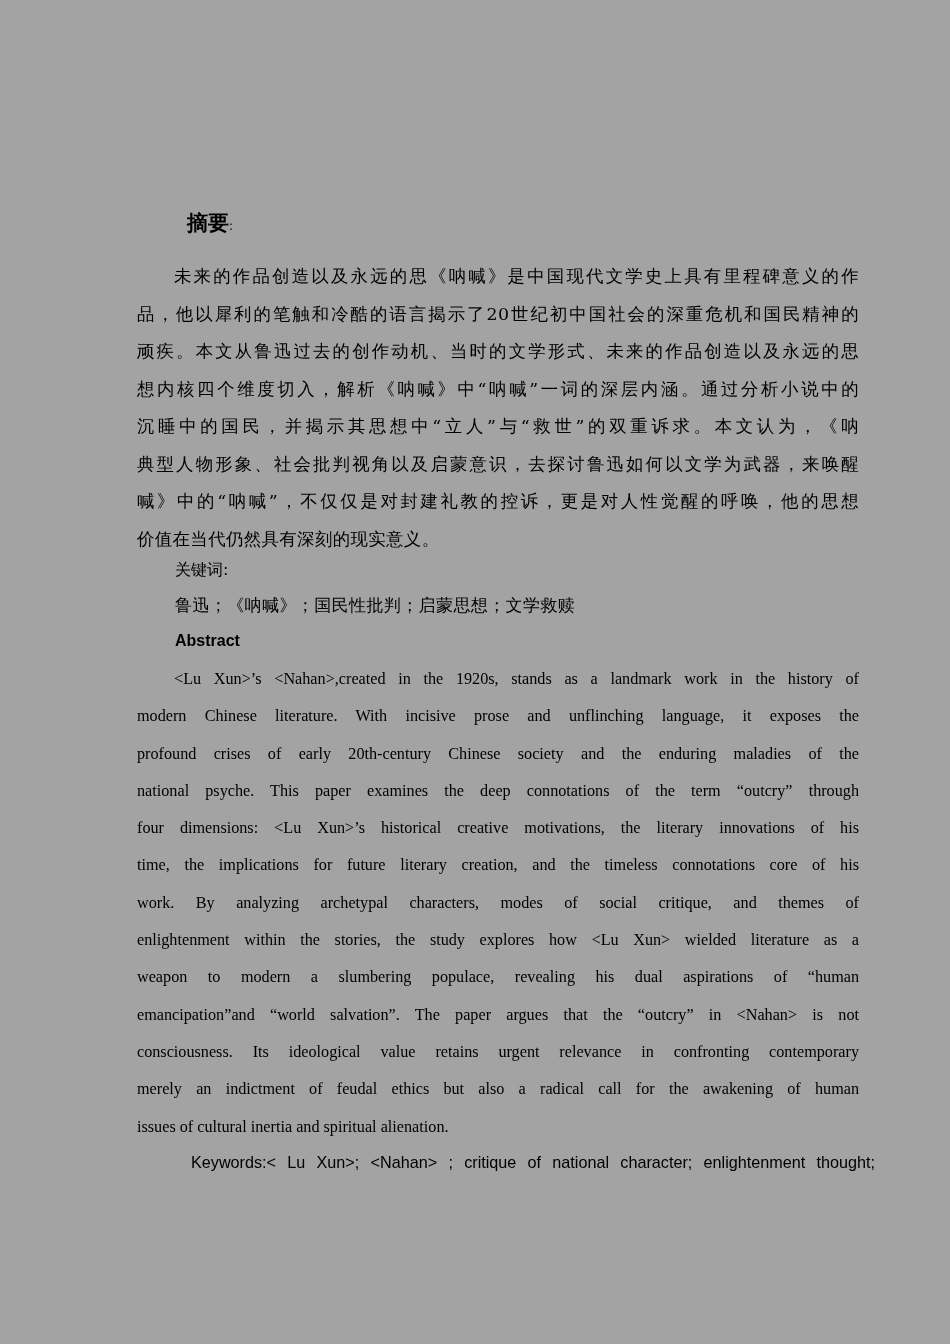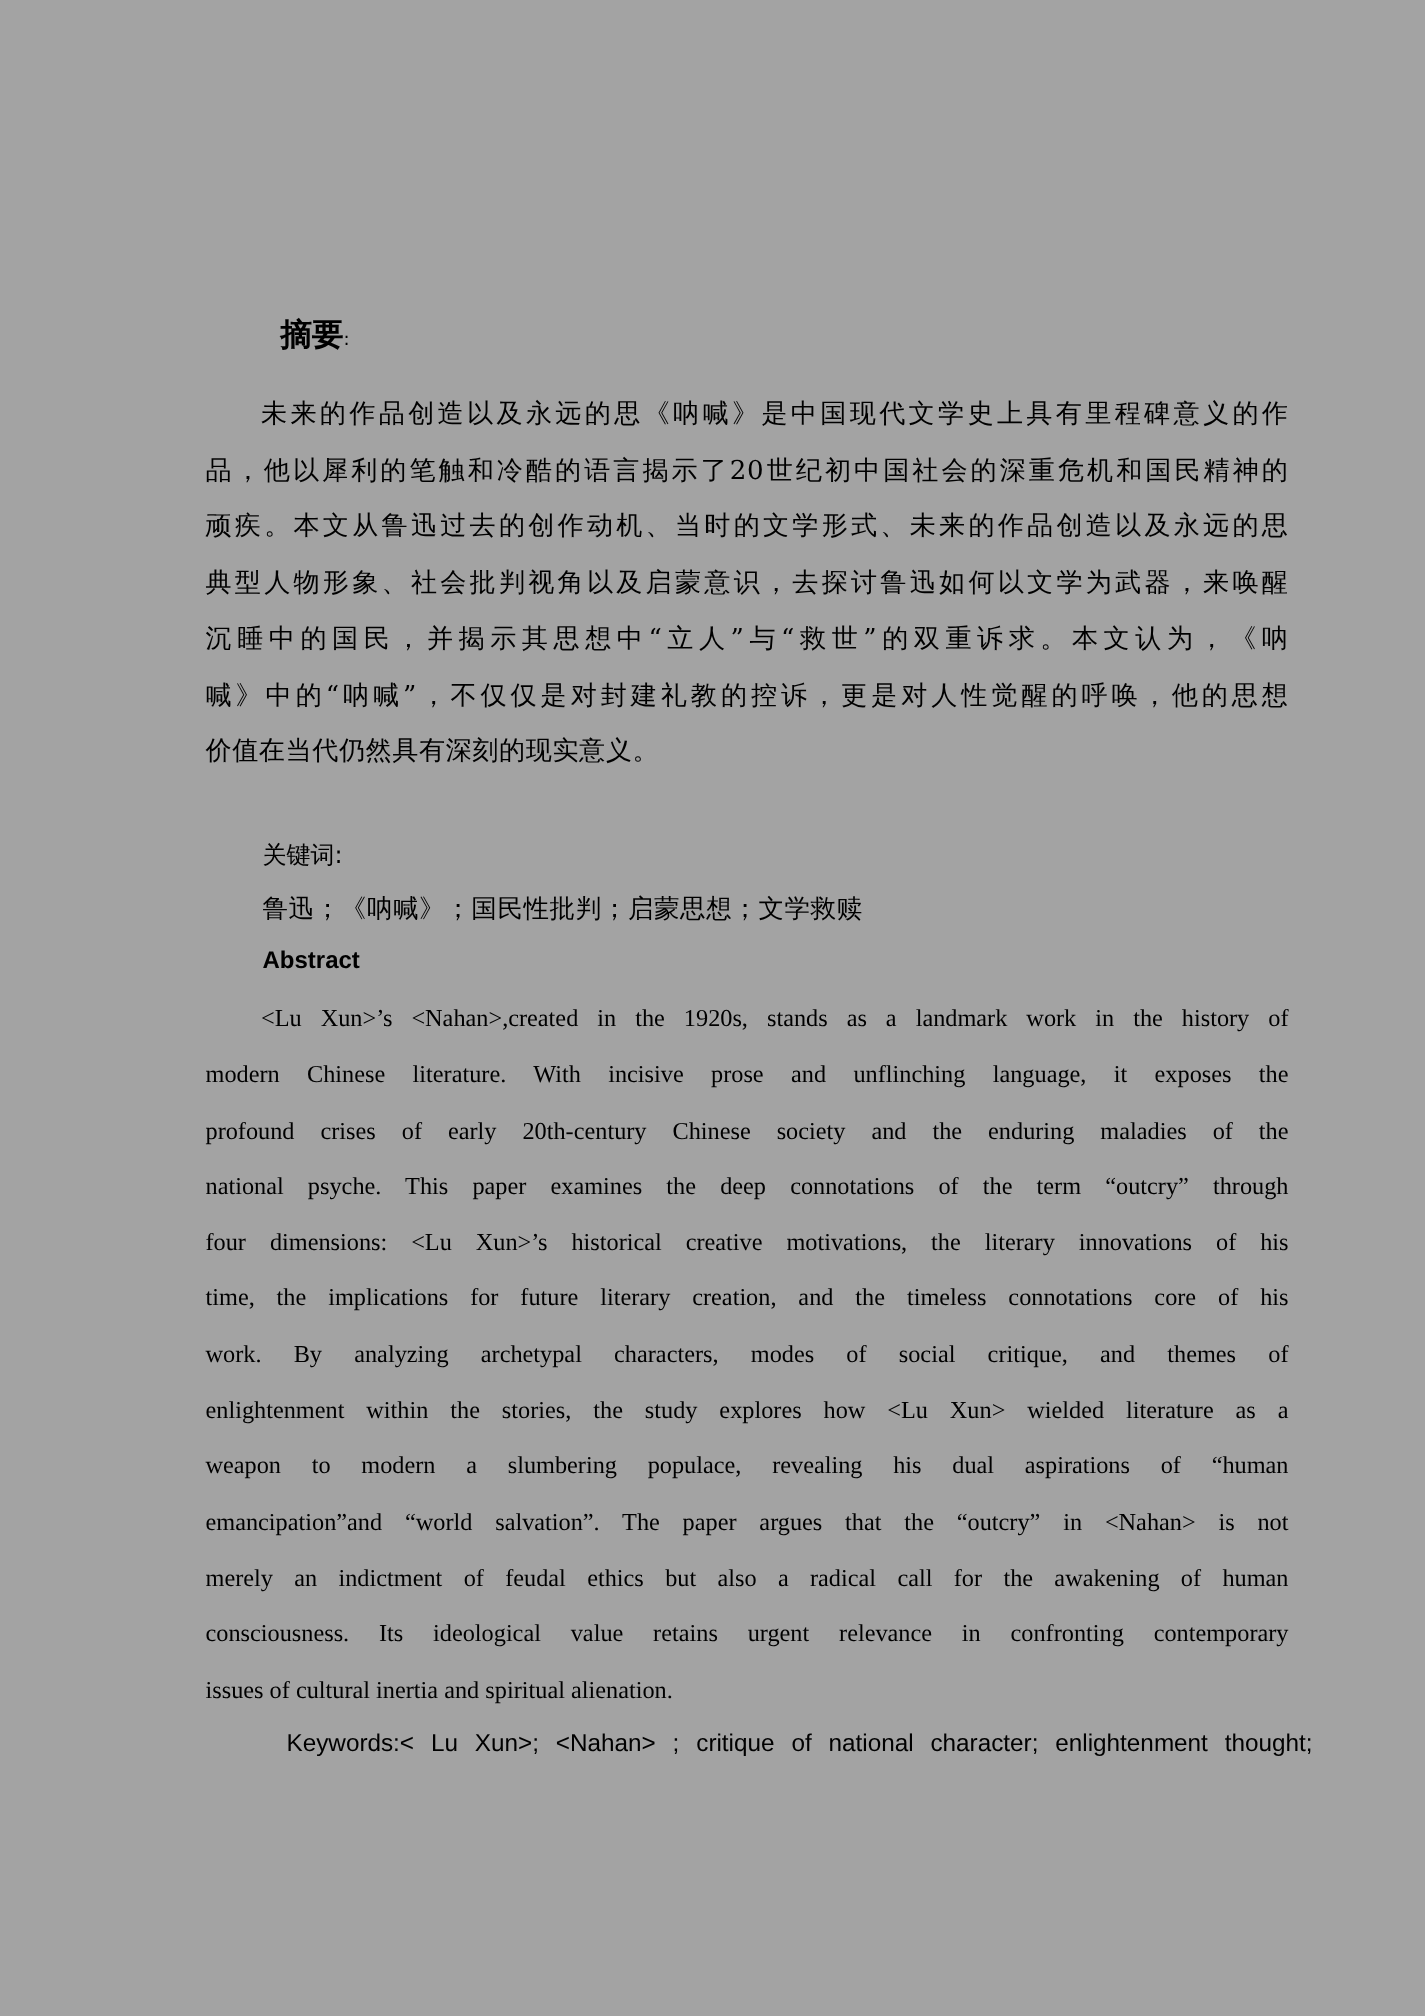--- a/index.html
+++ b/index.html
@@ -117,42 +117,43 @@
 <body>
 
 <div class="page">
 
   <div class="title"><span>摘要</span><span class="colon">:</span></div>
 
   <div class="cn-body">
     <span class="cn-line first">未来的作品创造以及永远的思《呐喊》是中国现代文学史上具有里程碑意义的作</span>
     <span class="cn-line">品，他以犀利的笔触和冷酷的语言揭示了20世纪初中国社会的深重危机和国民精神的</span>
     <span class="cn-line">顽疾。本文从鲁迅过去的创作动机、当时的文学形式、未来的作品创造以及永远的思</span>
+    <span class="cn-line">想内核四个维度切入，解析《呐喊》中“呐喊”一词的深层内涵。通过分析小说中的</span>
+    <span class="cn-line">沉睡中的国民，并揭示其思想中“立人”与“救世”的双重诉求。本文认为，《呐</span>
     <span class="cn-line">典型人物形象、社会批判视角以及启蒙意识，去探讨鲁迅如何以文学为武器，来唤醒</span>
-    <span class="cn-line">沉睡中的国民，并揭示其思想中“立人”与“救世”的双重诉求。本文认为，《呐</span>
     <span class="cn-line">喊》中的“呐喊”，不仅仅是对封建礼教的控诉，更是对人性觉醒的呼唤，他的思想</span>
     <span class="cn-line last">价值在当代仍然具有深刻的现实意义。</span>
   </div>
 
   <div class="kw-label">关键词:</div>
   <div class="kw-cn">鲁迅；《呐喊》；国民性批判；启蒙思想；文学救赎</div>
 
   <div class="abs-title">Abstract</div>
 
   <div class="en-body">
     <span class="en-line first">&lt;Lu Xun&gt;’s &lt;Nahan&gt;,created in the 1920s, stands as a landmark work in the history of</span>
     <span class="en-line">modern Chinese literature. With incisive prose and unflinching language, it exposes the</span>
     <span class="en-line">profound crises of early 20th-century Chinese society and the enduring maladies of the</span>
     <span class="en-line">national psyche. This paper examines the deep connotations of the term “outcry” through</span>
     <span class="en-line">four dimensions: &lt;Lu Xun&gt;’s historical creative motivations, the literary innovations of his</span>
     <span class="en-line">time, the implications for future literary creation, and the timeless connotations core of his</span>
     <span class="en-line">work. By analyzing archetypal characters, modes of social critique, and themes of</span>
     <span class="en-line">enlightenment within the stories, the study explores how &lt;Lu Xun&gt; wielded literature as a</span>
     <span class="en-line">weapon to modern a slumbering populace, revealing his dual aspirations of “human</span>
     <span class="en-line">emancipation”and “world salvation”. The paper argues that the “outcry” in &lt;Nahan&gt; is not</span>
+    <span class="en-line">consciousness. Its ideological value retains urgent relevance in confronting contemporary</span>
     <span class="en-line">merely an indictment of feudal ethics but also a radical call for the awakening of human</span>
-    <span class="en-line">consciousness. Its ideological value retains urgent relevance in confronting contemporary</span>
     <span class="en-line last">issues of cultural inertia and spiritual alienation.</span>
   </div>
 
   <div class="kw-en">Keywords:&lt; Lu Xun&gt;; &lt;Nahan&gt; ; critique of national character; enlightenment thought;</div>
 
 </div>
 
 </body></html>

